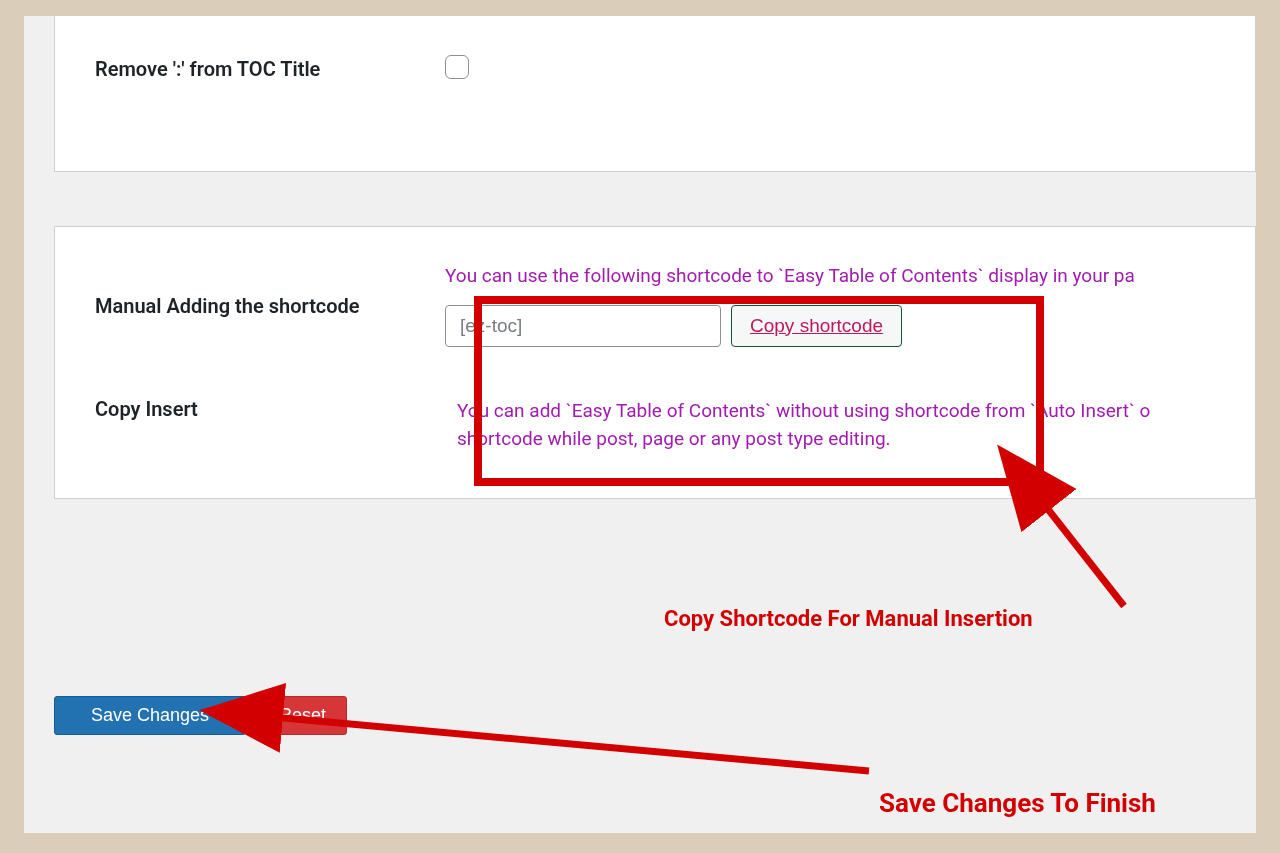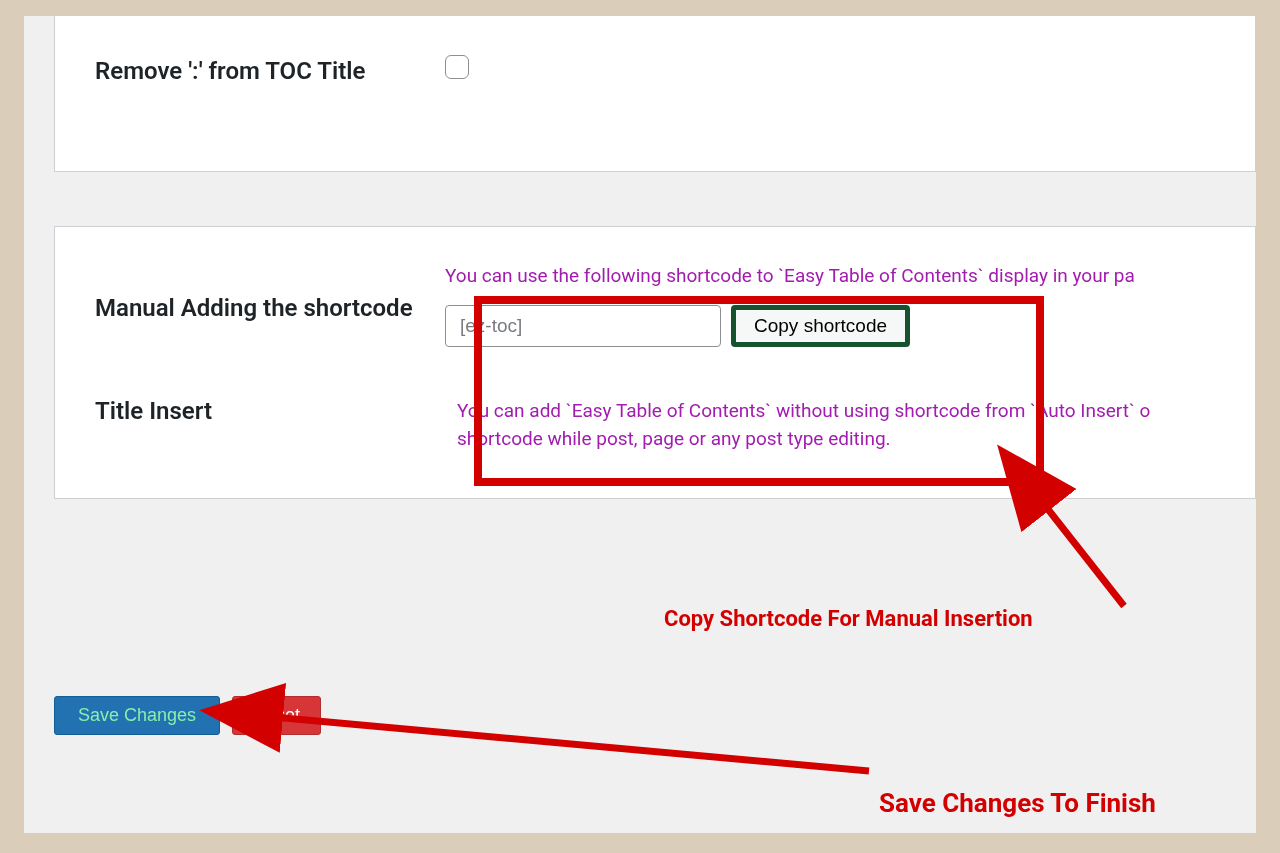--- a/index.html
+++ b/index.html
@@ -30,21 +30,21 @@
     position:absolute;
     top:210px; left:30px; right:0;
     background:#fff;
     border:1px solid #ccd0d4;
     padding:35px 40px 30px 40px;
   }
   .row { display:flex; }
   .row-label {
     width:350px;
     font-weight:600;
-    font-size:24px;
+    font-size:20px;
     color:#1d2327;
     padding-top:0;
   }
   .row-ctrl { flex:1; }
   .checkbox {
     width:24px; height:24px;
     border:1.5px solid #8c8f94;
     border-radius:6px;
     display:inline-block;
     margin-top:-2px;
@@ -67,39 +67,40 @@
     border-radius:4px;
     padding:4px 14px;
     font-size:19px;
     color:#787c82;
     background:#fff;
   }
   .copy-btn {
     height:42px;
     padding:4px 18px;
     font-size:19px;
-    color:#000000;
+    color:#be185d;
     background:#f6f7f7;
-    border:5px solid #14532d;
+    border:1px solid #14532d;
     border-radius:4px;
+    text-decoration:underline;
   }
   .buttons {
     position:absolute;
     left:30px;
     top:680px;
     display:flex;
     gap:12px;
   }
   .btn-primary {
     background:#2271b1;
-    color:#86efac;
+    color:#ffffff;
     border:1px solid #135e96;
     font-size:18px;
     font-weight:400;
-    padding:8px 23px;
+    padding:8px 36px;
     border-radius:3px;
   }
   .btn-danger {
     background:#d63638;
     color:#fff;
     border:1px solid #b32d2e;
     font-size:18px;
     padding:8px 20px;
     border-radius:3px;
     position:relative;
@@ -148,21 +149,21 @@
       <div class="row-ctrl">
         <div class="desc">You can use the following shortcode to `Easy Table of Contents` display in your pa</div>
         <div class="inline-controls">
           <input class="sc-input" value="[ez-toc]" style="">
           <button class="copy-btn">Copy shortcode</button>
         </div>
       </div>
     </div>
 
     <div class="row">
-      <div class="row-label">Title Insert</div>
+      <div class="row-label">Copy Insert</div>
       <div class="row-ctrl">
         <div class="desc" style="max-width:820px;margin-left:12px;">You can add `Easy Table of Contents` without using shortcode from `Auto Insert` o shortcode while post, page or any post type editing.</div>
       </div>
     </div>
   </div>
 
   <div class="buttons">
     <button class="btn-primary">Save Changes</button>
     <button class="btn-danger">Reset</button>
   </div>

